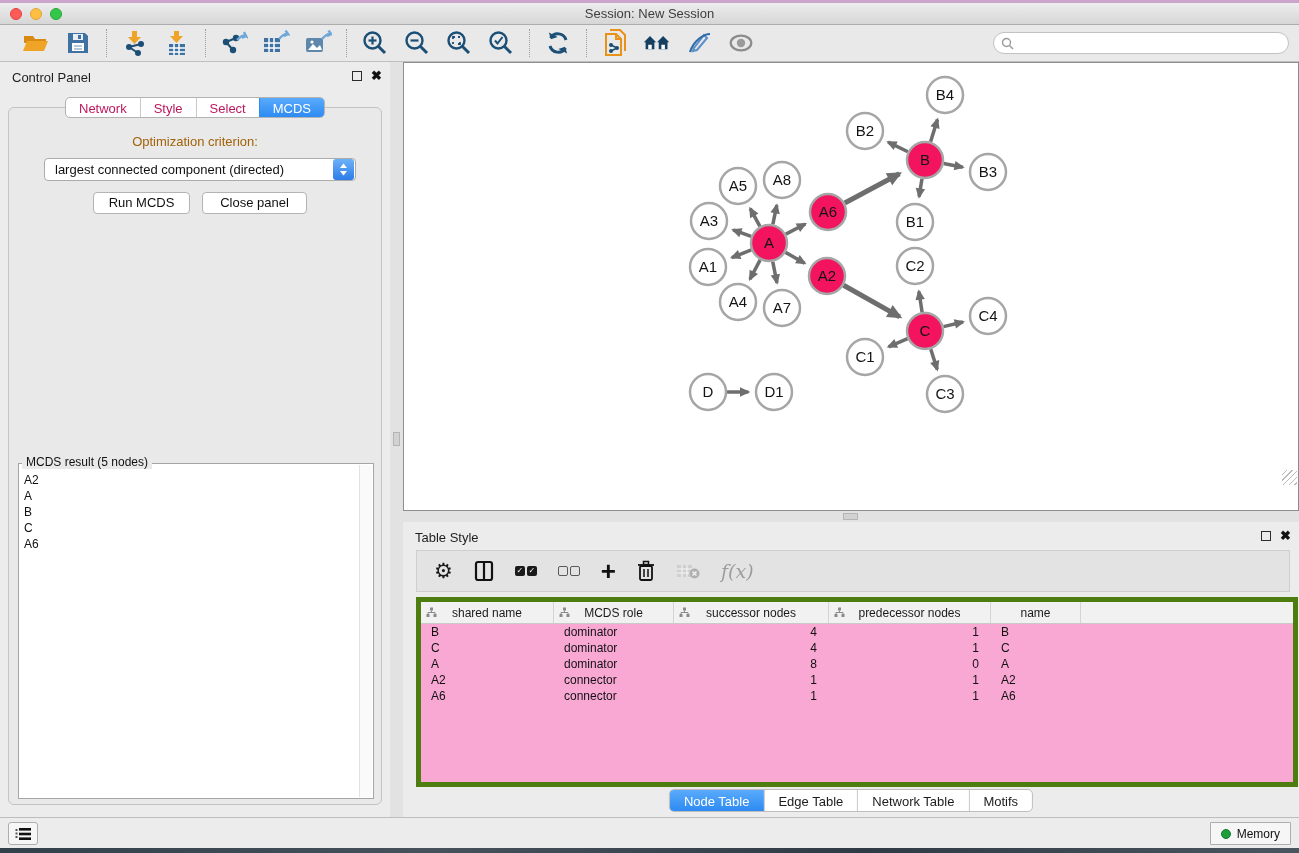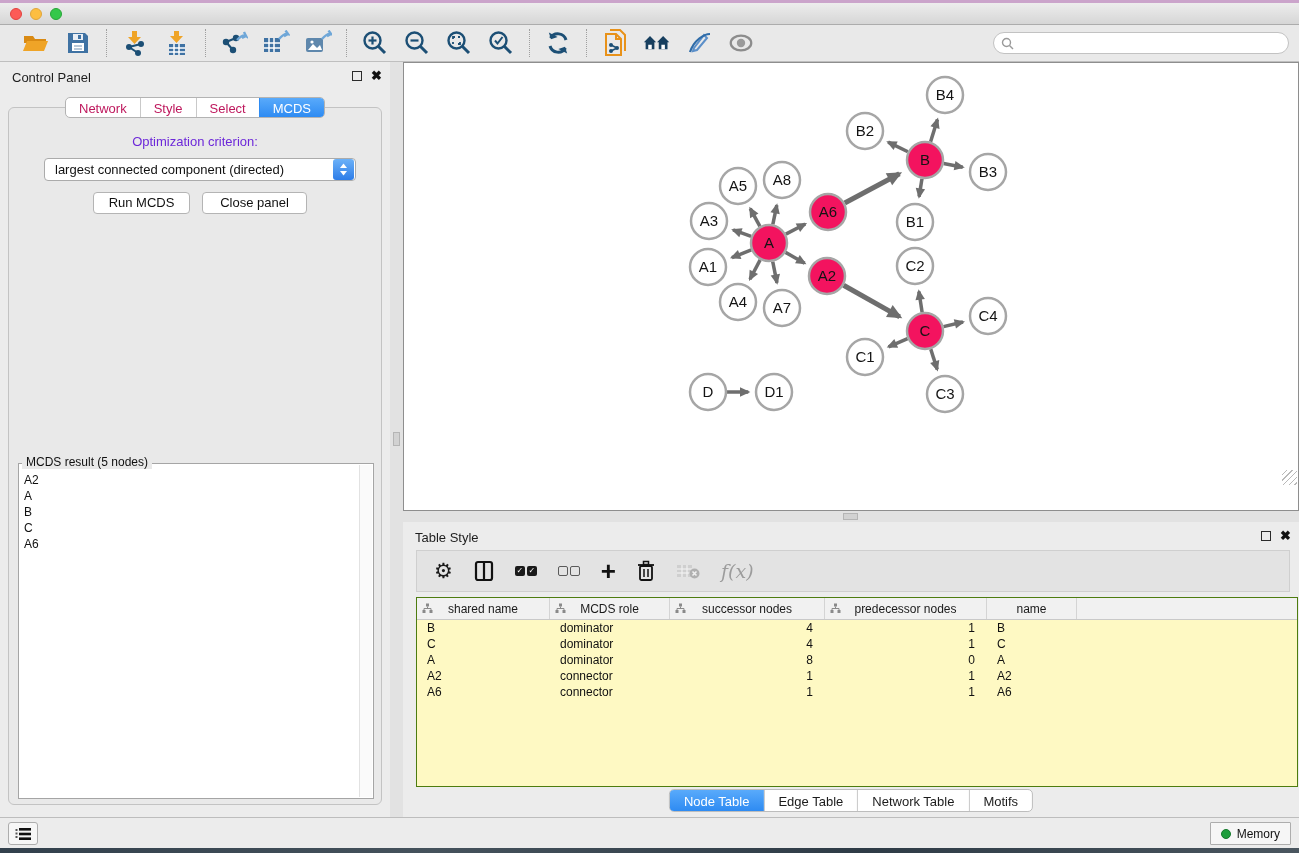--- a/index.html
+++ b/index.html
@@ -39,21 +39,21 @@
   .close-ico { font-size:13px; font-weight:bold; color:#111; line-height:10px; }
 
   .cp-tabs { position:absolute; top:35px; left:50%; transform:translateX(-50%); display:flex;
     border:1px solid #B3B3B3; border-radius:5px; background:#FFF; z-index:3; overflow:hidden; height:21px;}
   .cp-tab { padding:2px 13px; font-size:13px; color:#be185d; border-left:1px solid #C9C9C9; line-height:17px; }
   .cp-tab:first-child { border-left:none; }
   .cp-tab.active { background:linear-gradient(#59AAFB,#2E8BF2); color:#FFF; border-left-color:#2E8BF2; }
 
   .cp-body { position:absolute; left:8px; right:8px; top:45px; bottom:12px;
     border:1px solid #C3C3C3; border-radius:6px; background:#E9E9E9; }
-  .opt-label { position:absolute; left:0; right:0; top:26px; text-align:center; font-size:13px; color:#6d28d9; }
+  .opt-label { position:absolute; left:0; right:0; top:26px; text-align:center; font-size:13px; color:#a16207; }
   .dropdown { position:absolute; left:35px; top:50px; width:312px; height:23px; background:#FFF;
     border:1px solid #ABABAB; border-radius:4px; display:flex; align-items:center; }
   .dropdown .dd-text { flex:1; font-size:13px; color:#111; padding-left:10px; white-space:nowrap; }
   .dd-cap { width:21px; height:21px; border-radius:3px; margin-right:1px;
     background:linear-gradient(#6CB1F8,#2D7DE8); display:flex; align-items:center; justify-content:center; }
   .btn { position:absolute; height:22px; background:#FFF; border:1px solid #B4B4B4; border-radius:4px;
     font-size:13px; color:#111; text-align:center; line-height:20px; }
   .btn.run { left:84px; top:84px; width:97px; }
   .btn.closep { left:193px; top:84px; width:105px; }
 
@@ -90,21 +90,21 @@
     border:1px solid #CFCFCF; display:flex; align-items:center; gap:21px; padding-left:17px; }
   .tp-ico { display:flex; align-items:center; justify-content:center; height:26px; }
   .gear-glyph { font-size:21px; color:#1A1A1A; font-family:"DejaVu Sans",sans-serif; line-height:24px;}
   .plus-glyph { font-size:26px; font-weight:bold; color:#111; line-height:22px; }
   .fx-glyph { font-family:"DejaVu Serif",serif; font-style:italic; font-size:19px; color:#9C9C9C; }
   .chk-pair { display:flex; gap:2px; }
   .chk { width:10px; height:10px; border-radius:2px; }
   .chk.on { background:#1A1A1A; color:#FFF; font-size:8px; line-height:10px; text-align:center; }
   .chk.off { border:1.5px solid #5A5A5A; background:transparent; }
 
-  .nt { position:absolute; left:13px; right:1px; top:75px; height:190px; background:#fef9c3; border:1px solid #4d7c0f; overflow:hidden; }
+  .nt { position:absolute; left:13px; right:1px; top:75px; height:190px; background:#f9a8d4; border:5px solid #4d7c0f; overflow:hidden; }
   .nt-head { display:flex; height:22px; background:#F1F1F1; border-bottom:1px solid #C9C9C9; }
   .nt-hcell { position:relative; border-right:1px solid #D4D4D4; font-size:12px; color:#1A1A1A;
     display:flex; align-items:center; justify-content:center; }
   .nt-hcell .hico { position:absolute; left:5px; top:5px; }
   .nt-row { display:flex; height:16px; }
   .nt-cell { font-size:12px; color:#111; line-height:16px; white-space:nowrap; overflow:hidden; }
 
   .tp-tabs { position:absolute; bottom:5px; left:50%; transform:translateX(-50%); display:flex;
     border:1px solid #BDBDBD; border-radius:5px; background:#FFF; overflow:hidden; height:23px; }
   .tp-tab { padding:4px 14px; font-size:13px; color:#1C1C1C; border-left:1px solid #C9C9C9; line-height:16px; }
@@ -126,20 +126,21 @@
 
 <div id="app">
   <div class="wp-top"></div>
 
   <div class="titlebar">
     <div class="lights">
       <div class="light red"></div>
       <div class="light yellow"></div>
       <div class="light green"></div>
     </div>
+    <div class="title">Session: New Session</div>
   </div>
 
   <div class="toolbar">
     <div class="tb-group">
       <div class="tb-btn">
         <svg width="28" height="24" viewBox="0 0 28 24">
             <path d="M2 5 h9 l2 3 h11 v4 H2 z" fill="#D98A13"></path>
             <path d="M5 10 h21 l-4 10 H1 z" fill="#EFA427"></path>
           </svg>
       </div>

